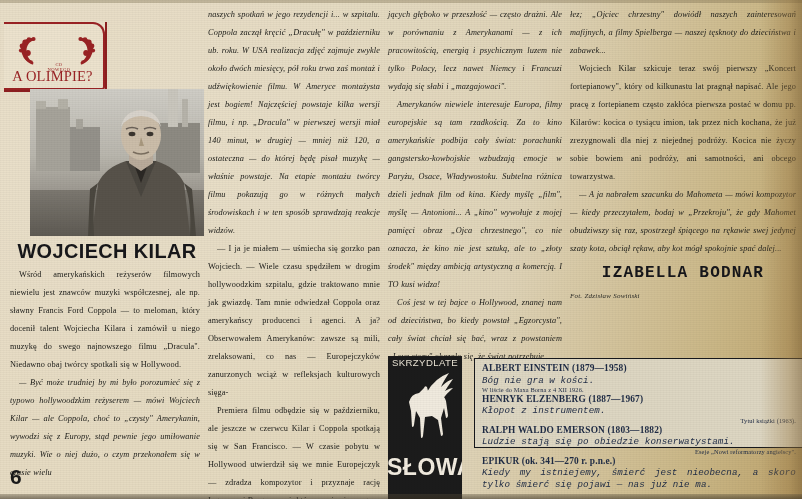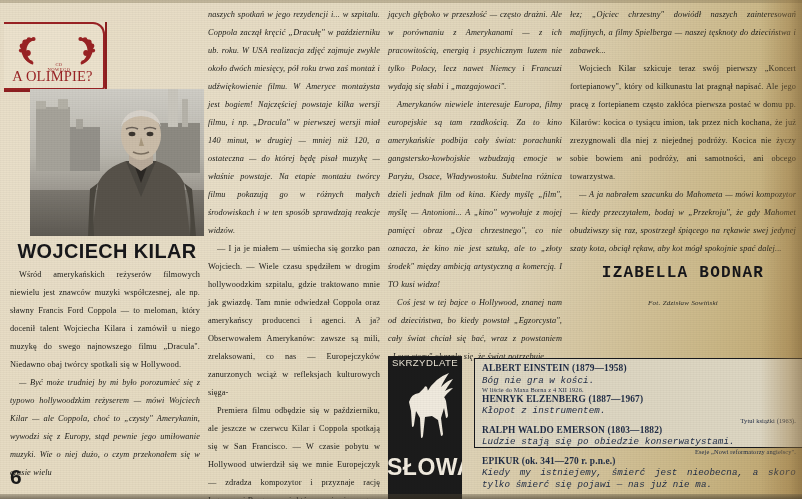--- a/index.html
+++ b/index.html
@@ -96,21 +96,21 @@
   #col3{left:388px;width:174px;top:6px;}
   
   #col4{left:570px;width:226px;top:6px;}
 
   #byline{
     margin-top:6px;text-align:center;
     font-family:Liberation Mono, monospace;font-weight:700;
     font-size:16px;letter-spacing:1.2px;color:#16161a;
   }
   #photo-credit{
-    margin-top:12px;text-align:center;font-style:italic;
+    margin-top:5px;text-align:left;font-style:italic;
     font-size:7px;color:#2a2a26;letter-spacing:.2px;
   }
 
   
   #quotebox{
     position:absolute;left:388px;top:356px;width:408px;height:143px;
   }
   #skrz{
     position:absolute;left:0;top:0;width:74px;height:143px;
     background:#1b1b1b;color:#efe9da;overflow:hidden;

